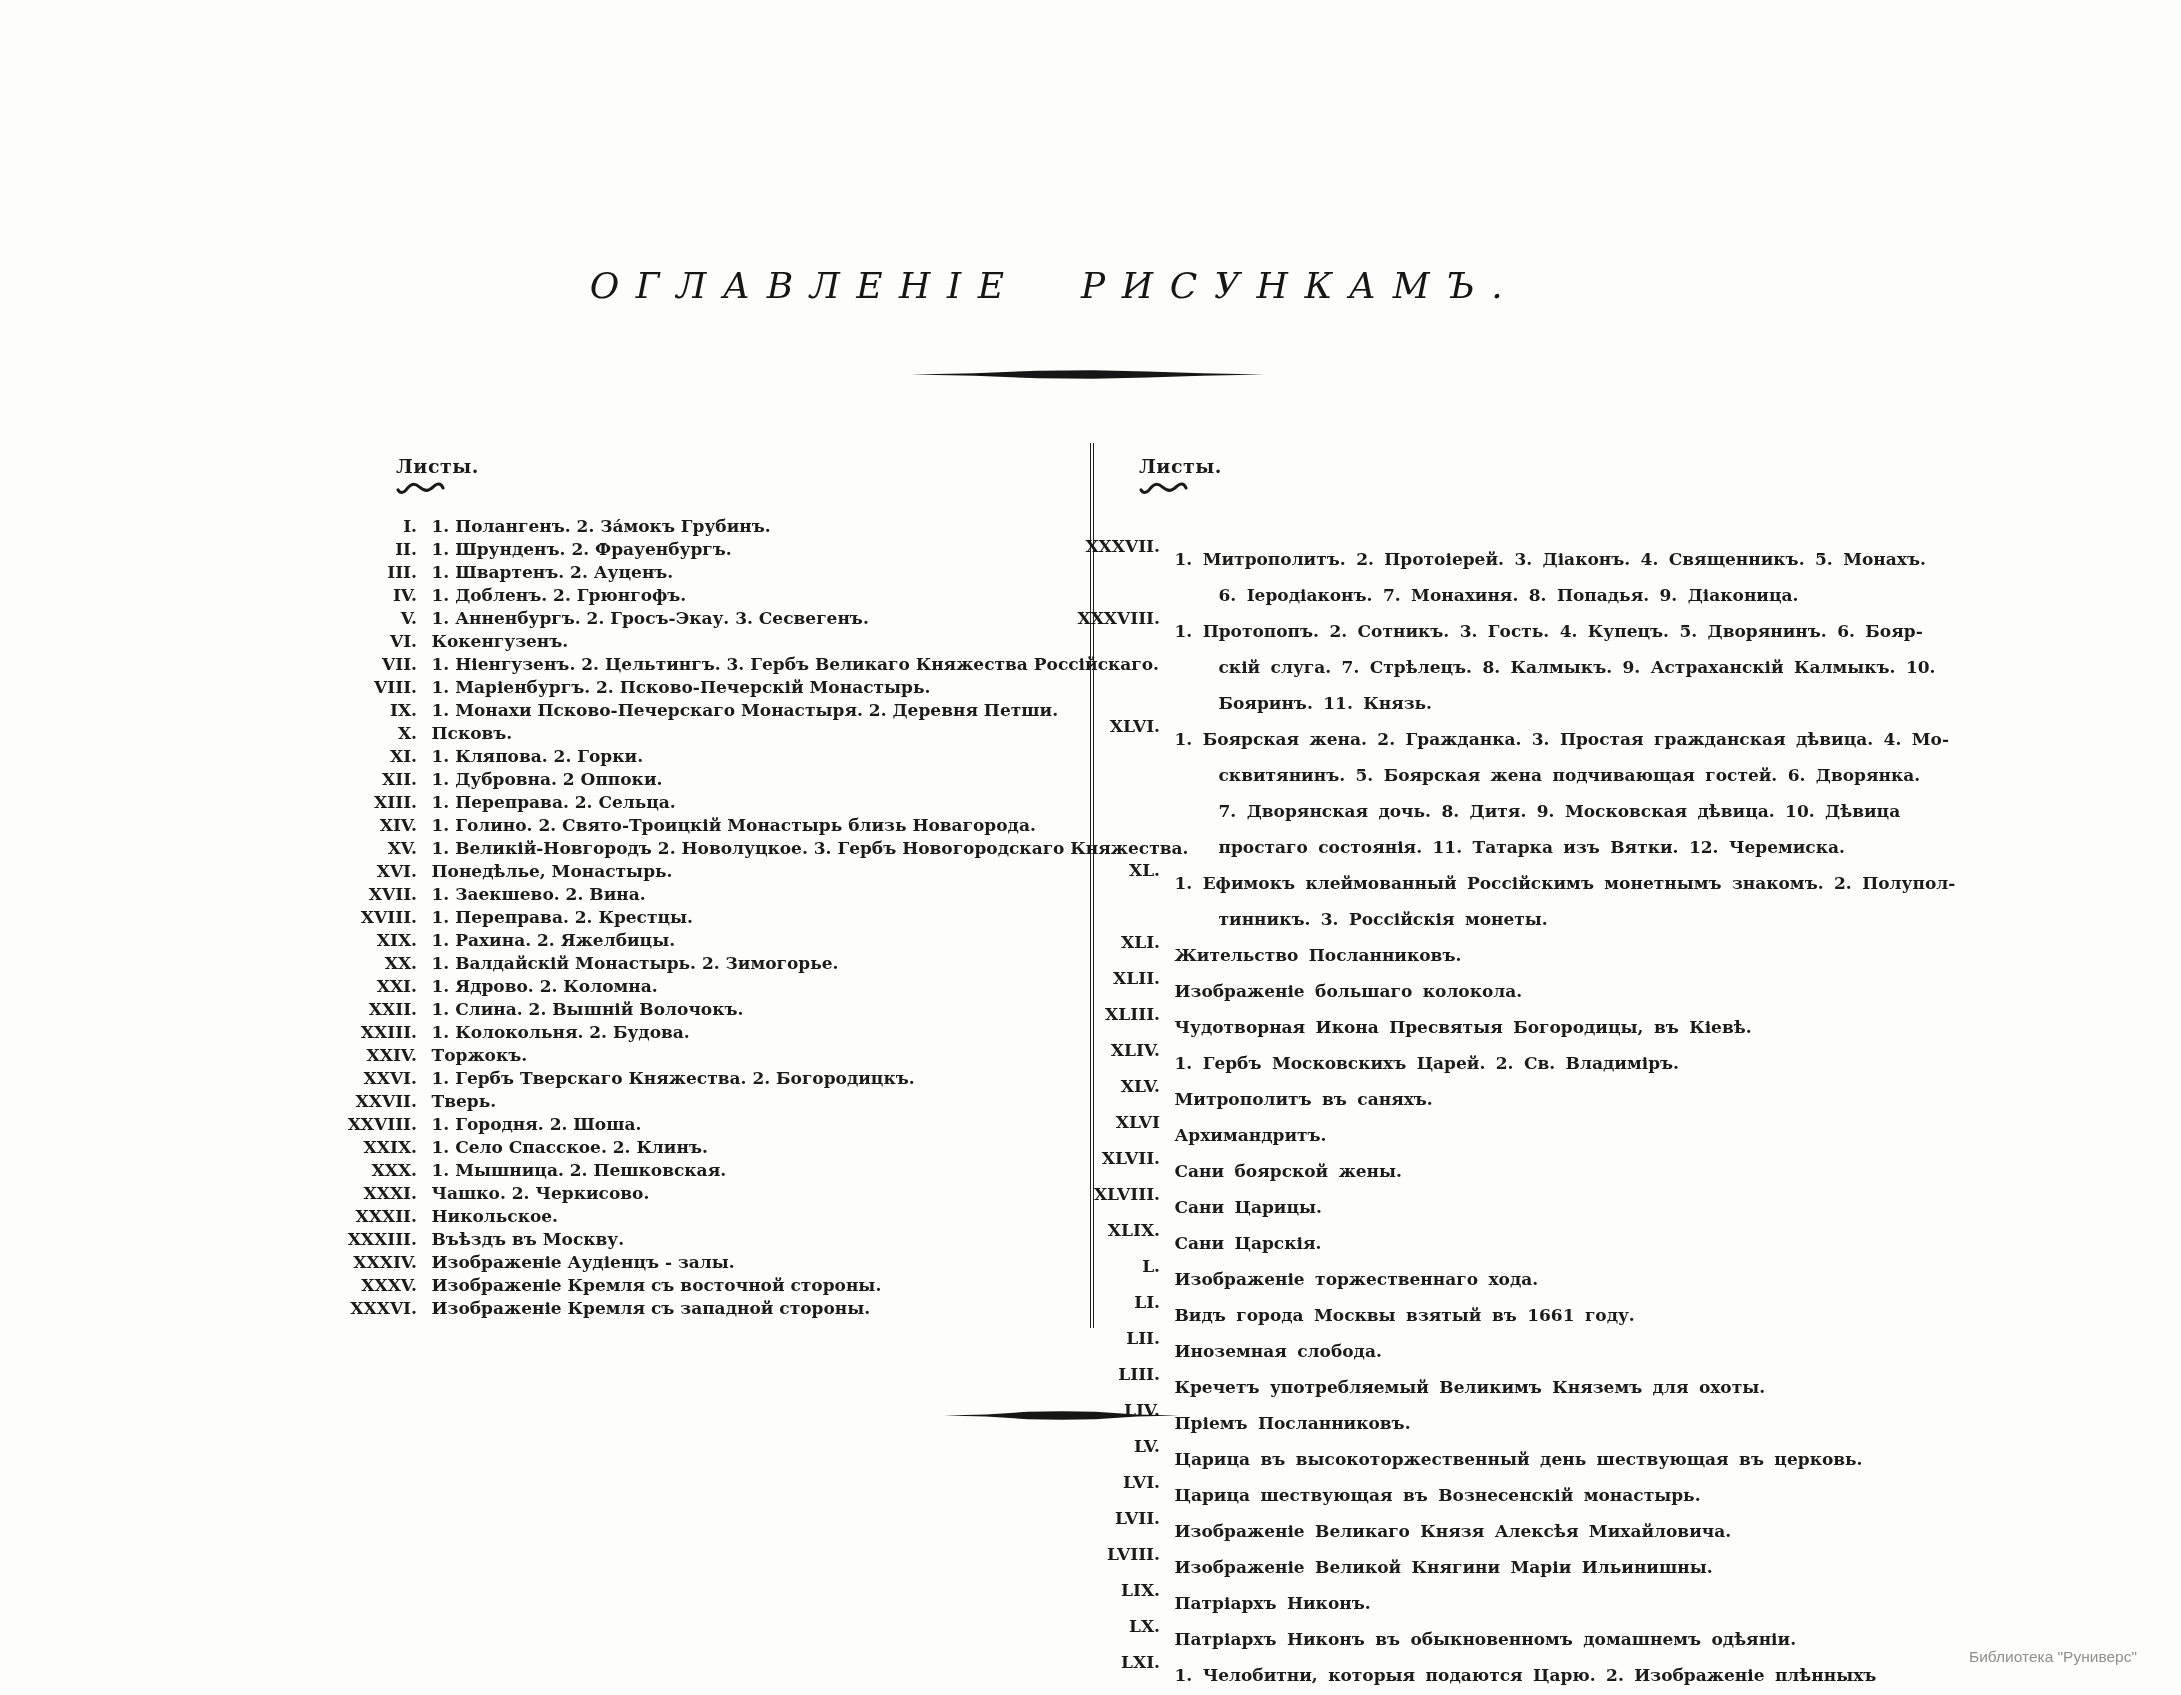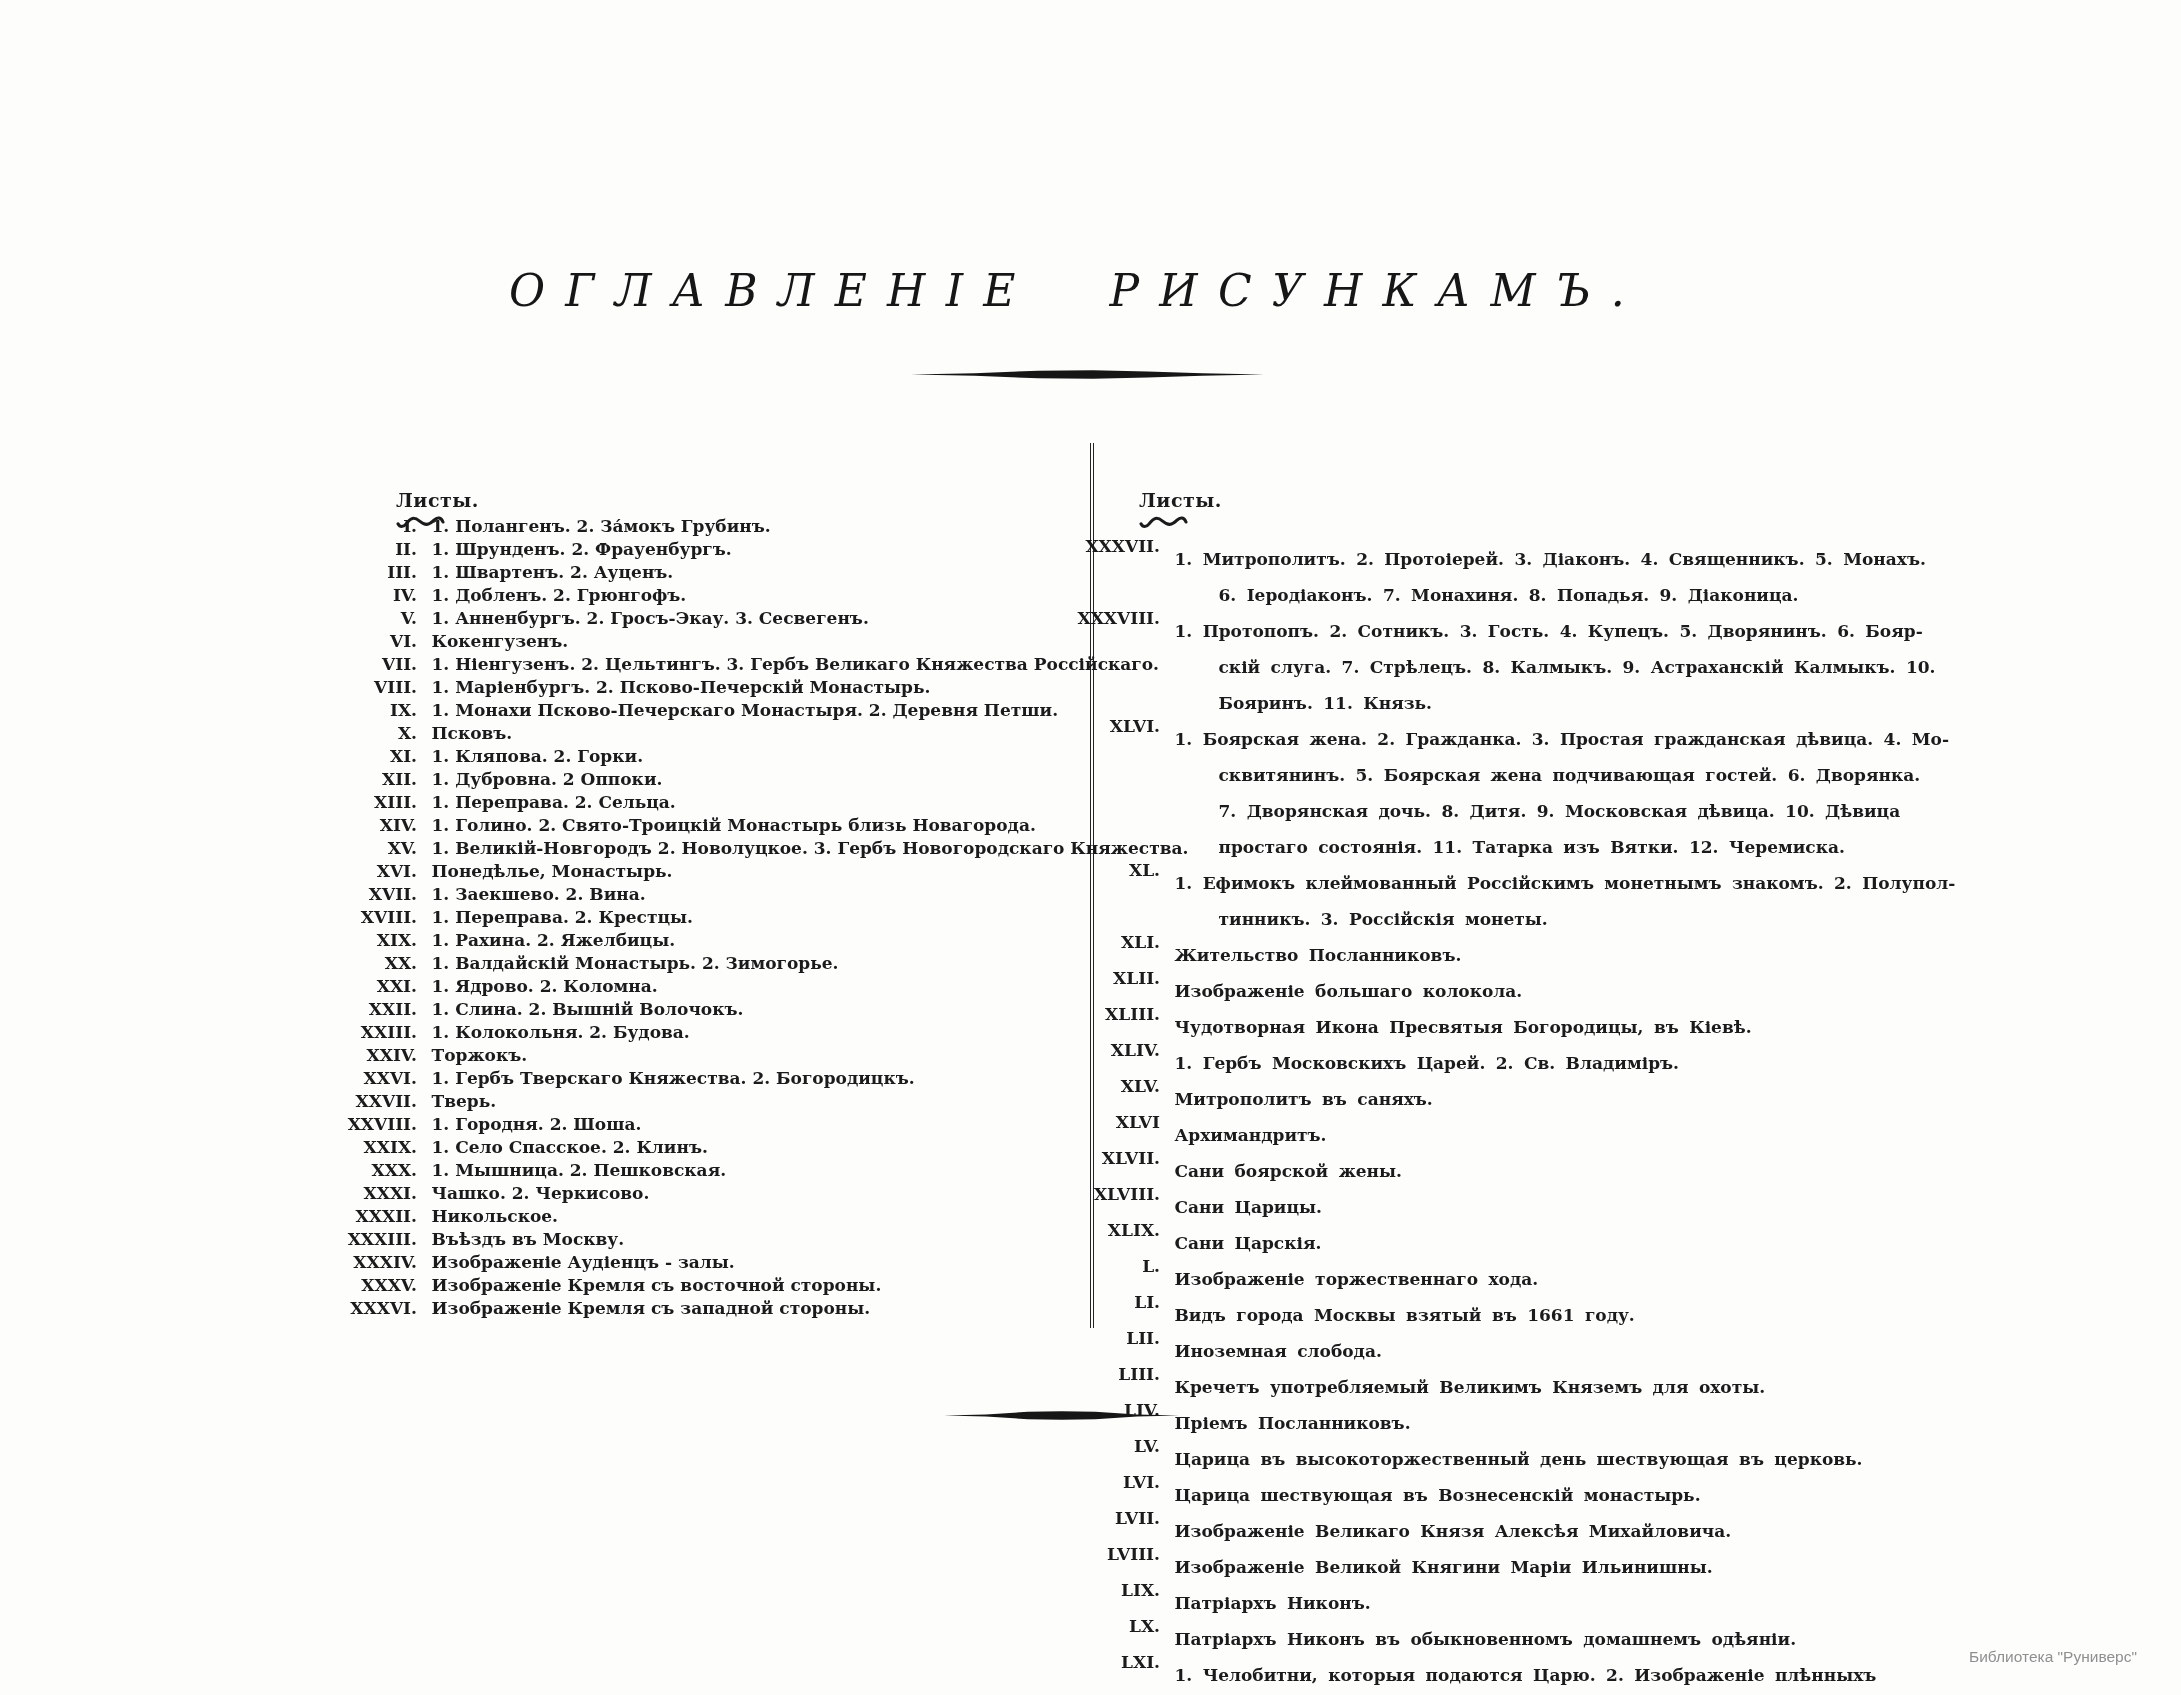--- a/index.html
+++ b/index.html
@@ -4,34 +4,34 @@
 <style>
   html,body { margin:0; padding:0; background:#e8e8e6; }
   .page {
     position:relative; width:2182px; height:1696px;
     background:#fdfdfc; color:#1b1b1b;
     font-family:"DejaVu Serif", serif;
     overflow:hidden;
   }
   .title {
     position:absolute; left:509px; top:265px; width:1091px; margin:0;
-    text-align:center; font-size:44px; font-weight:normal; font-style:italic;
+    text-align:center; font-size:36px; font-weight:normal; font-style:italic;
     letter-spacing:0.46em; word-spacing:0.9em; white-space:nowrap;
     color:#161616;
   }
   .rule { position:absolute; }
   .rule svg { display:block; }
   .rule-top    { left:911px; top:369px; }
   .rule-bottom { left:944px; top:1410px; }
   .divider {
     position:absolute; left:1090px; top:443px; height:885px; width:3.6px;
     border-left:1.4px solid #232323; border-right:1.4px solid #232323;
     box-sizing:border-box; background:transparent;
   }
-  .col-header { position:absolute; width:182px;margin-top:34px; }
+  .col-header { position:absolute; width:182px; }
   .col-header.left  { left:396px;  top:455px; }
   .col-header.right { left:1139px; top:455px; }
   .col-header .label {
     display:block; font-size:19px; font-weight:bold; letter-spacing:0.5px;
   }
   .col-header svg { display:block; margin-top:1.8px; }
   .items { position:absolute; }
   .items.left  { left:273px;  top:515px; width:818px; }
   .items.right { left:1016px; top:535px; width:964px; }
   .row { display:flex; font-size:17px; font-weight:bold; line-height:23px; }

